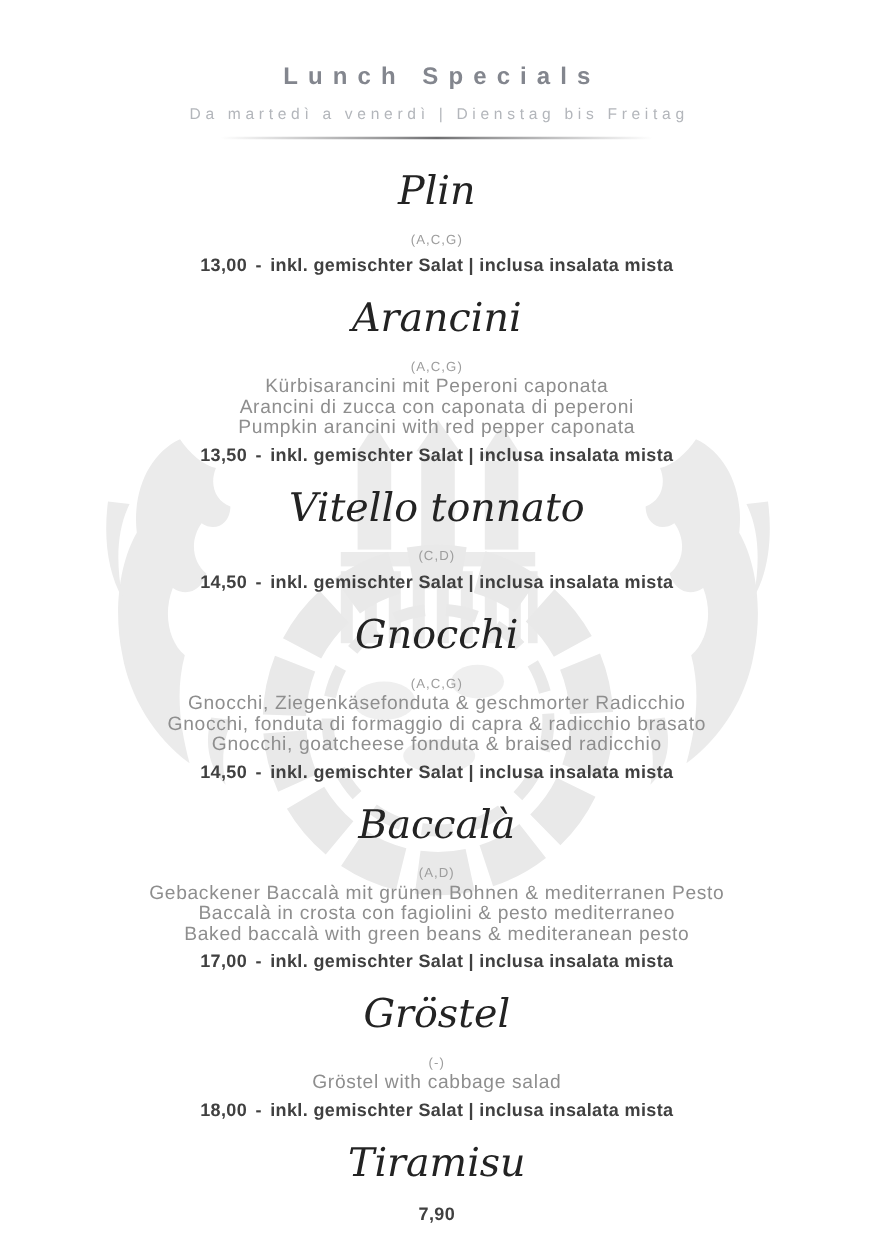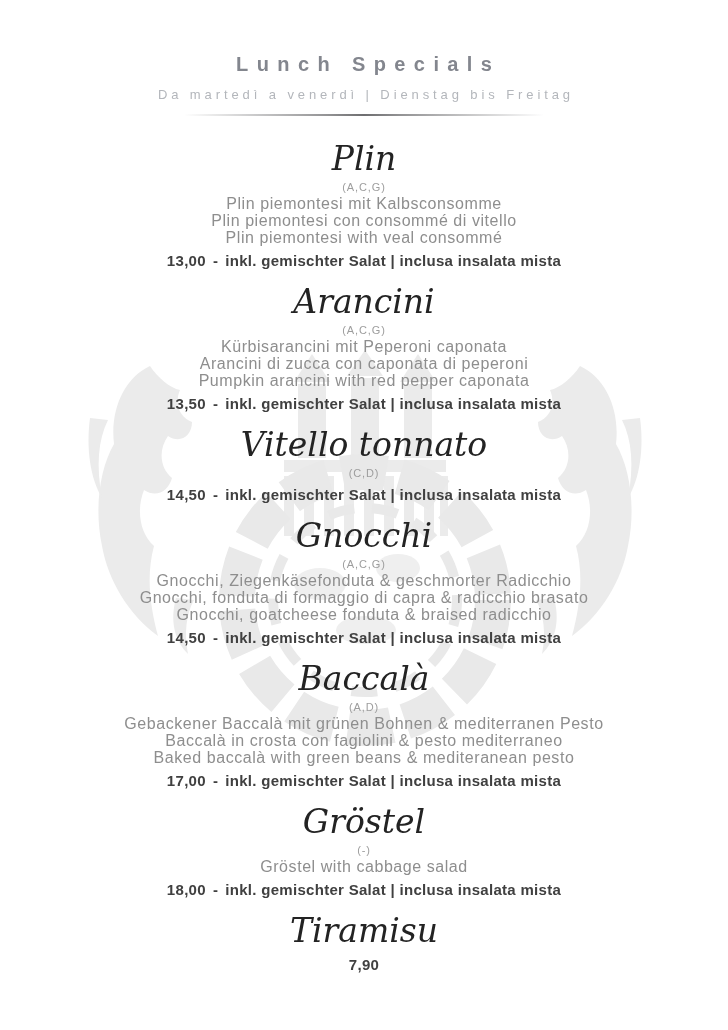--- a/index.html
+++ b/index.html
@@ -58,21 +58,21 @@
   
   .menu {
     position: relative;
     margin-top: 24px;
     text-align: center;
   }
   .dish {
     margin-bottom: 14px;
   }
   .dish-name {
-    margin: 3px;
+    margin: 16px;
     font-family: "DejaVu Serif", serif;
     font-style: italic;
     font-weight: 500;
     font-size: 33px;
     line-height: 38px;
     color: #232323;
   }
   .allergens {
     font-size: 11px;
     line-height: 13px;
@@ -146,25 +146,20 @@
   <header class="header">
     <h1 class="title">Lunch Specials</h1>
     <div class="subtitle">Da martedì a venerdì |  Dienstag bis Freitag</div>
     <div class="divider"></div>
   </header>
 
   <main class="menu" id="menu-sections">
     <section class="dish">
       <h2 class="dish-name">Plin</h2>
       <div class="allergens">(A,C,G)</div>
-      <div class="descs">
-          <div class="desc">Plin piemontesi mit Kalbsconsomme</div>
-          <div class="desc">Plin piemontesi con consommé di vitello</div>
-          <div class="desc">Plin piemontesi with veal consommé</div>
-        </div>
       <div class="price-line">
         <span class="price">13,00</span><span class="dash">-</span><span class="includes">inkl. gemischter Salat | inclusa insalata mista</span>
       </div>
     </section>
 
     <section class="dish">
       <h2 class="dish-name">Arancini</h2>
       <div class="allergens">(A,C,G)</div>
       <div class="descs">
           <div class="desc">Kürbisarancini mit Peperoni caponata</div>

